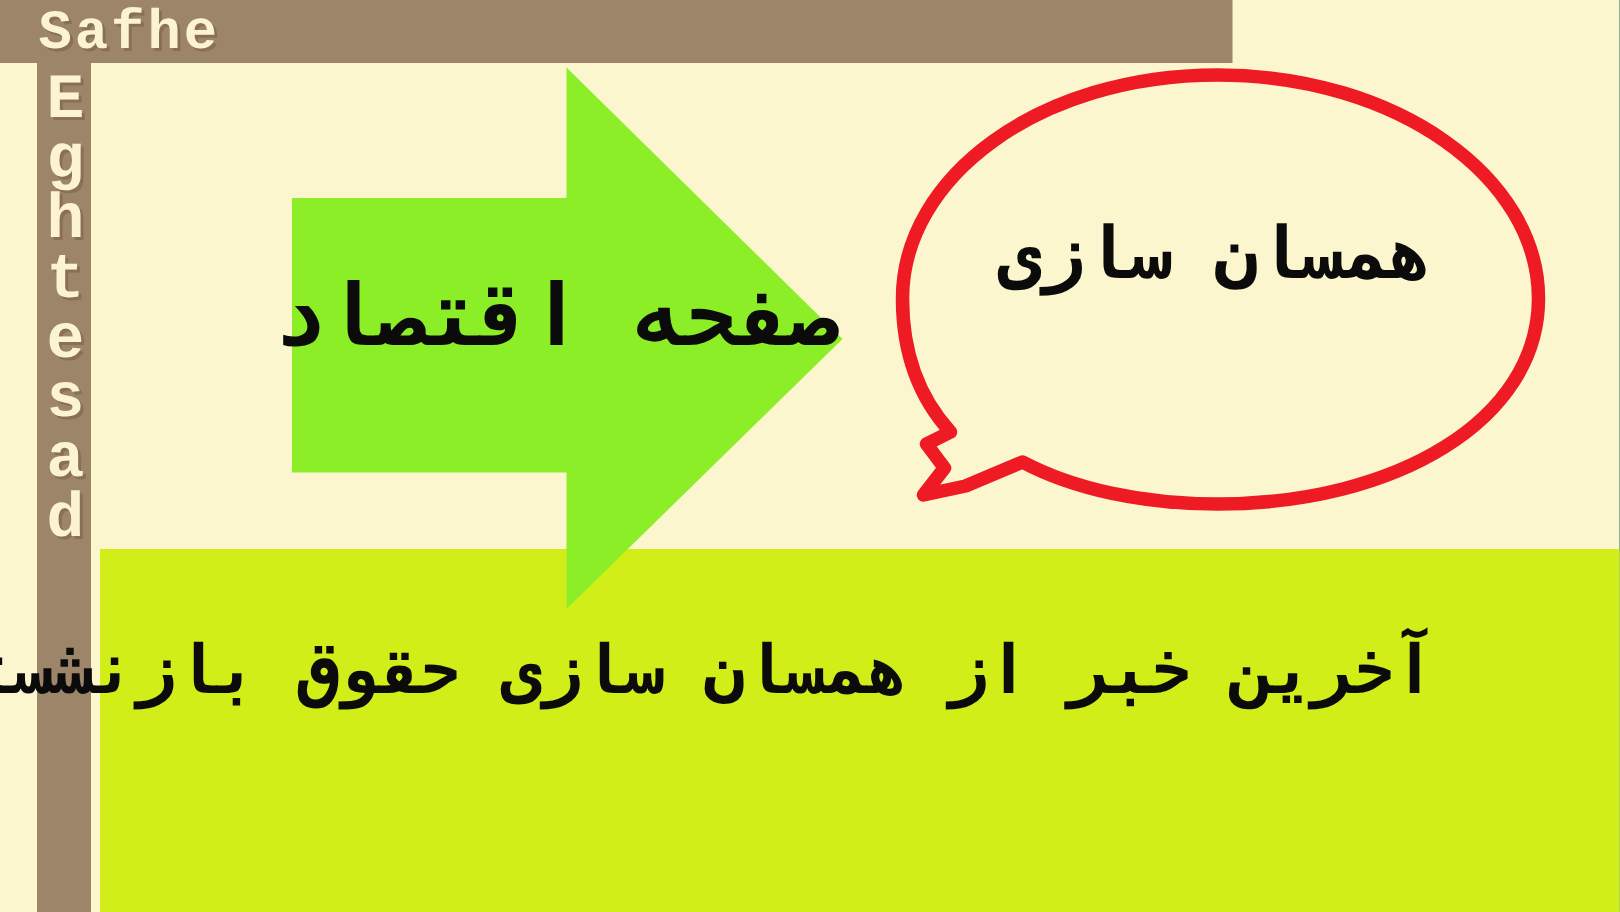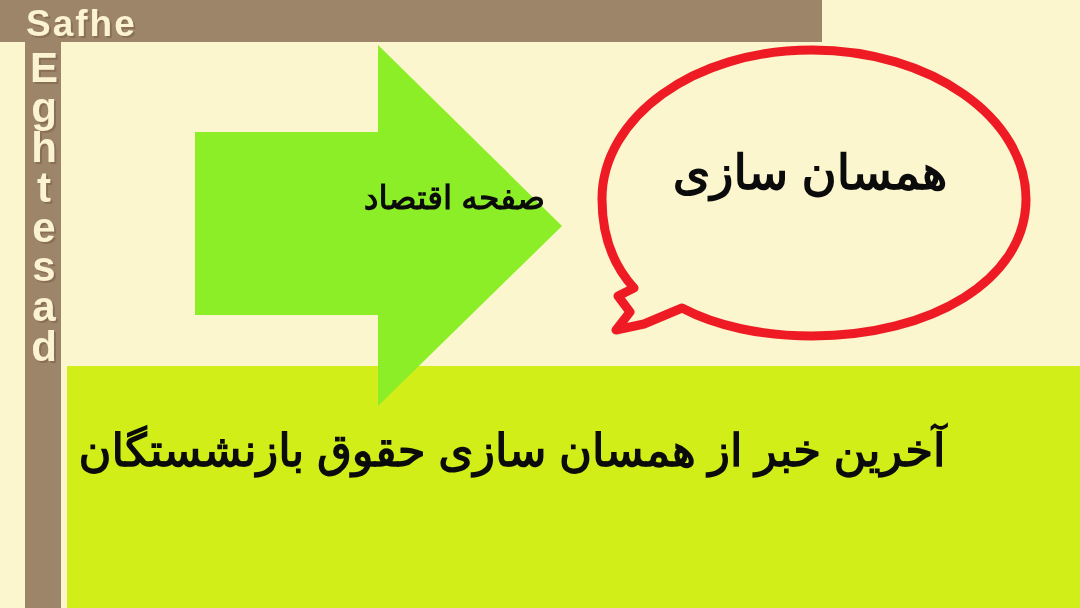--- a/index.html
+++ b/index.html
@@ -7,21 +7,21 @@
     margin: 0;
     padding: 0;
     background: #ffffff;
   }
   #canvas {
     position: relative;
     width: 1080px;
     height: 608px;
     overflow: hidden;
     background: #0f766e;
-    font-family: Liberation Sans, sans-serif;
+    font-family: Liberation Mono, monospace;
   }
 
   
   .bg-cream {
     position: absolute;
     left: 0; top: 0;
     width: 1080px; height: 608px;
     background: #FBF6CE;
   }
 
@@ -78,25 +78,25 @@
   .arrow-wrap {
     position: absolute;
     left: 190px; top: 40px;
     width: 380px; height: 370px;
     z-index: 3;
   }
   .arrow-wrap svg { display: block; }
 
   .arrow-label {
     position: absolute;
-    left: 185px;
+    left: 200px;
     top: 178px;
     width: 360px;
-    text-align: right;
-    font-size: 33px;
+    text-align: left;
+    font-size: 57px;
     font-weight: 700;
     color: #0b0b0b;
     direction: rtl;
     z-index: 4;
     white-space: nowrap;
   }
 
   
   .bubble-wrap {
     position: absolute;

